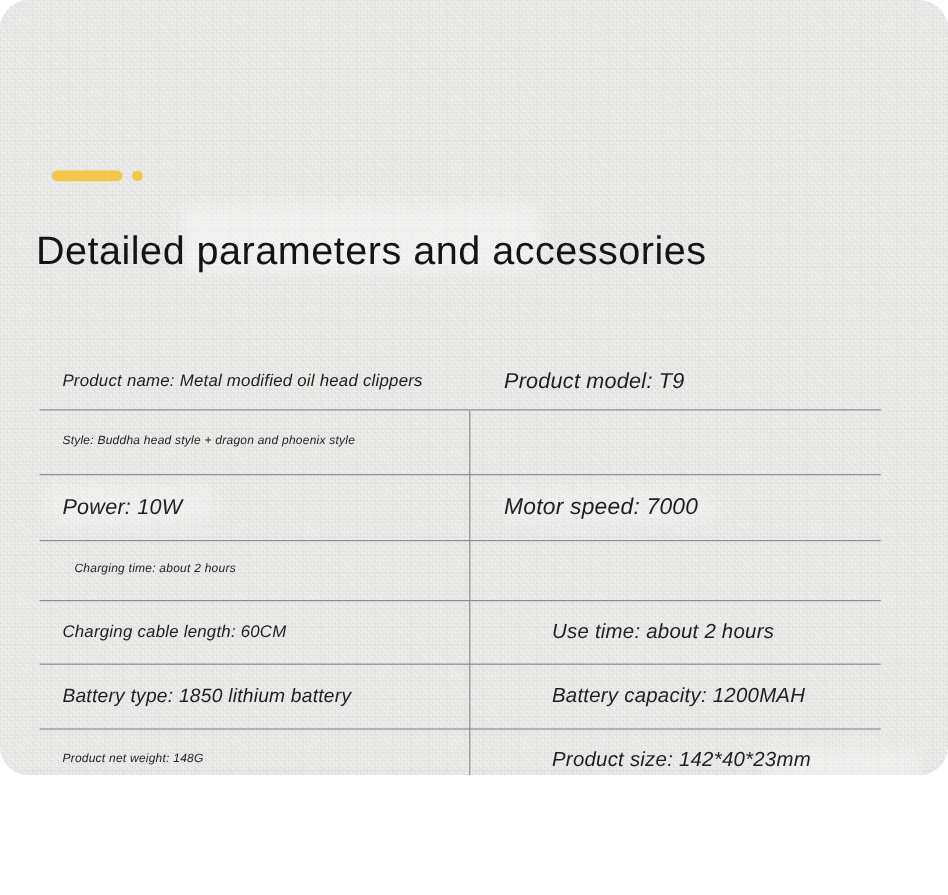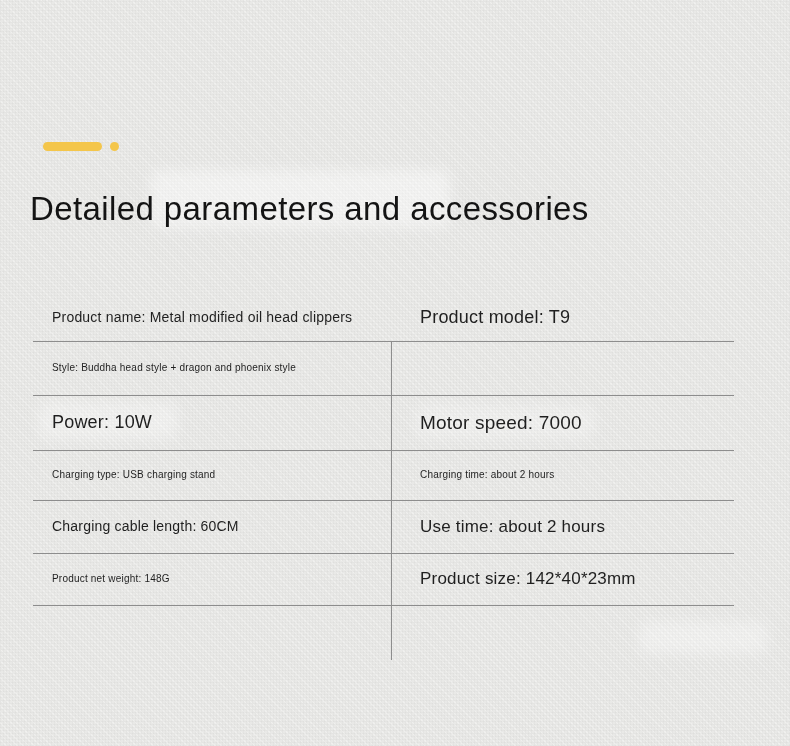--- a/index.html
+++ b/index.html
@@ -1,26 +1,27 @@
 <!DOCTYPE html>
 <html style="--accent: #f4c64b; --line: #8d8d8d; --text: #1f1f1f; --title: #141414; --bg: #e9e9e7;"><head>
 <meta charset="utf-8">
 <style>
   html,body{margin:0;padding:0;}
   .page{
     position:relative;
-    width:790px;height:746px;
+    width:790px;height:646px;
     overflow:hidden;
     font-family:"Liberation Sans","DejaVu Sans",sans-serif;
     background-color:var(--bg,#e9e9e7);
     background-image:
       repeating-linear-gradient(0deg, rgba(0,0,0,0.025) 0 1px, rgba(255,255,255,0) 1px 3px),
       repeating-linear-gradient(90deg, rgba(0,0,0,0.022) 0 1px, rgba(255,255,255,0) 1px 3px),
       repeating-linear-gradient(45deg, rgba(255,255,255,0.30) 0 1px, rgba(255,255,255,0) 1px 4px);
     color:var(--text,#1f1f1f);
+    border-radius:24px;
   }
   
   .patch{position:absolute;background:rgba(255,255,255,0.42);filter:blur(7px);border-radius:8px;}
   .patch.p1{left:150px;top:170px;width:300px;height:58px;}
   .patch.p2{left:38px;top:403px;width:140px;height:36px;background:rgba(255,255,255,0.32);}
   .patch.p3{left:415px;top:406px;width:180px;height:32px;background:rgba(255,255,255,0.28);}
   .patch.p4{left:638px;top:622px;width:130px;height:32px;background:rgba(255,255,255,0.32);}
 
   .accent-bar{
     position:absolute;left:43px;top:142px;width:59px;height:9px;
@@ -37,21 +38,21 @@
   }
   .spec-table{
     position:absolute;left:33px;top:295px;width:701px;
   }
   .spec-row{
     display:flex;box-sizing:border-box;
     border-bottom:1px solid var(--line,#8d8d8d);
   }
   .spec-row .cell{
     display:flex;align-items:center;box-sizing:border-box;
-    letter-spacing:0.2px;line-height:1.22;
+    letter-spacing:0.2px;line-height:1.22;font-style:italic;
   }
   .cell.left{width:358px;padding-left:19px;}
   .cell.right{flex:1;padding-left:29px;}
   .r1{height:47px;border-top:none;}
   .r2{height:54px;}
   .r3{height:55px;}
   .r4{height:50px;}
   .r5{height:53px;}
   .r6{height:54px;}
   .r7{height:52px;}
@@ -62,21 +63,21 @@
     letter-spacing:0.2px;
   }
   .vline{
     position:absolute;left:391px;top:342px;width:1px;height:318px;
     background:var(--line,#8d8d8d);
   }
   .wrap290{max-width:292px;}
   .fs14{font-size:14px;}
   .fs15{font-size:10px;text-align:center;}
   .fs16{font-size:16px;}
-  .fs17{font-size:17px;}
+  .fs17{font-size:17px;margin-left:40px;}
   .fs18{font-size:18px;text-align:center;}
   .fs19{font-size:19px;text-align:center;}
 </style>
 </head>
 <body>
 
 <div class="page">
 
   <div class="patch p1"></div>
   <div class="patch p2"></div>
@@ -96,26 +97,29 @@
     <div class="spec-row r2">
       <div class="cell left fs15">
         <span class="wrap290">Style: Buddha head style + dragon and phoenix style</span>
       </div>
     </div>
     <div class="spec-row r3">
       <div class="cell left fs18">Power: 10W</div>
       <div class="cell right fs19">Motor speed: 7000</div>
     </div>
     <div class="spec-row r4">
-      <div class="cell left fs15">Charging type: USB charging stand</div>
       <div class="cell right fs15">Charging time: about 2 hours</div>
     </div>
     <div class="spec-row r5">
       <div class="cell left fs14">Charging cable length: 60CM</div>
       <div class="cell right fs17">Use time: about 2 hours</div>
+    </div>
+    <div class="spec-row r6">
+      <div class="cell left fs16">Battery type: 1850 lithium battery</div>
+      <div class="cell right fs17">Battery capacity: 1200MAH</div>
     </div>
     <div class="spec-row r7">
       <div class="cell left fs15">Product net weight: 148G</div>
       <div class="cell right fs17">Product size: 142*40*23mm</div>
     </div>
   </div>
 
   <div class="vline"></div>
 
 </div>

